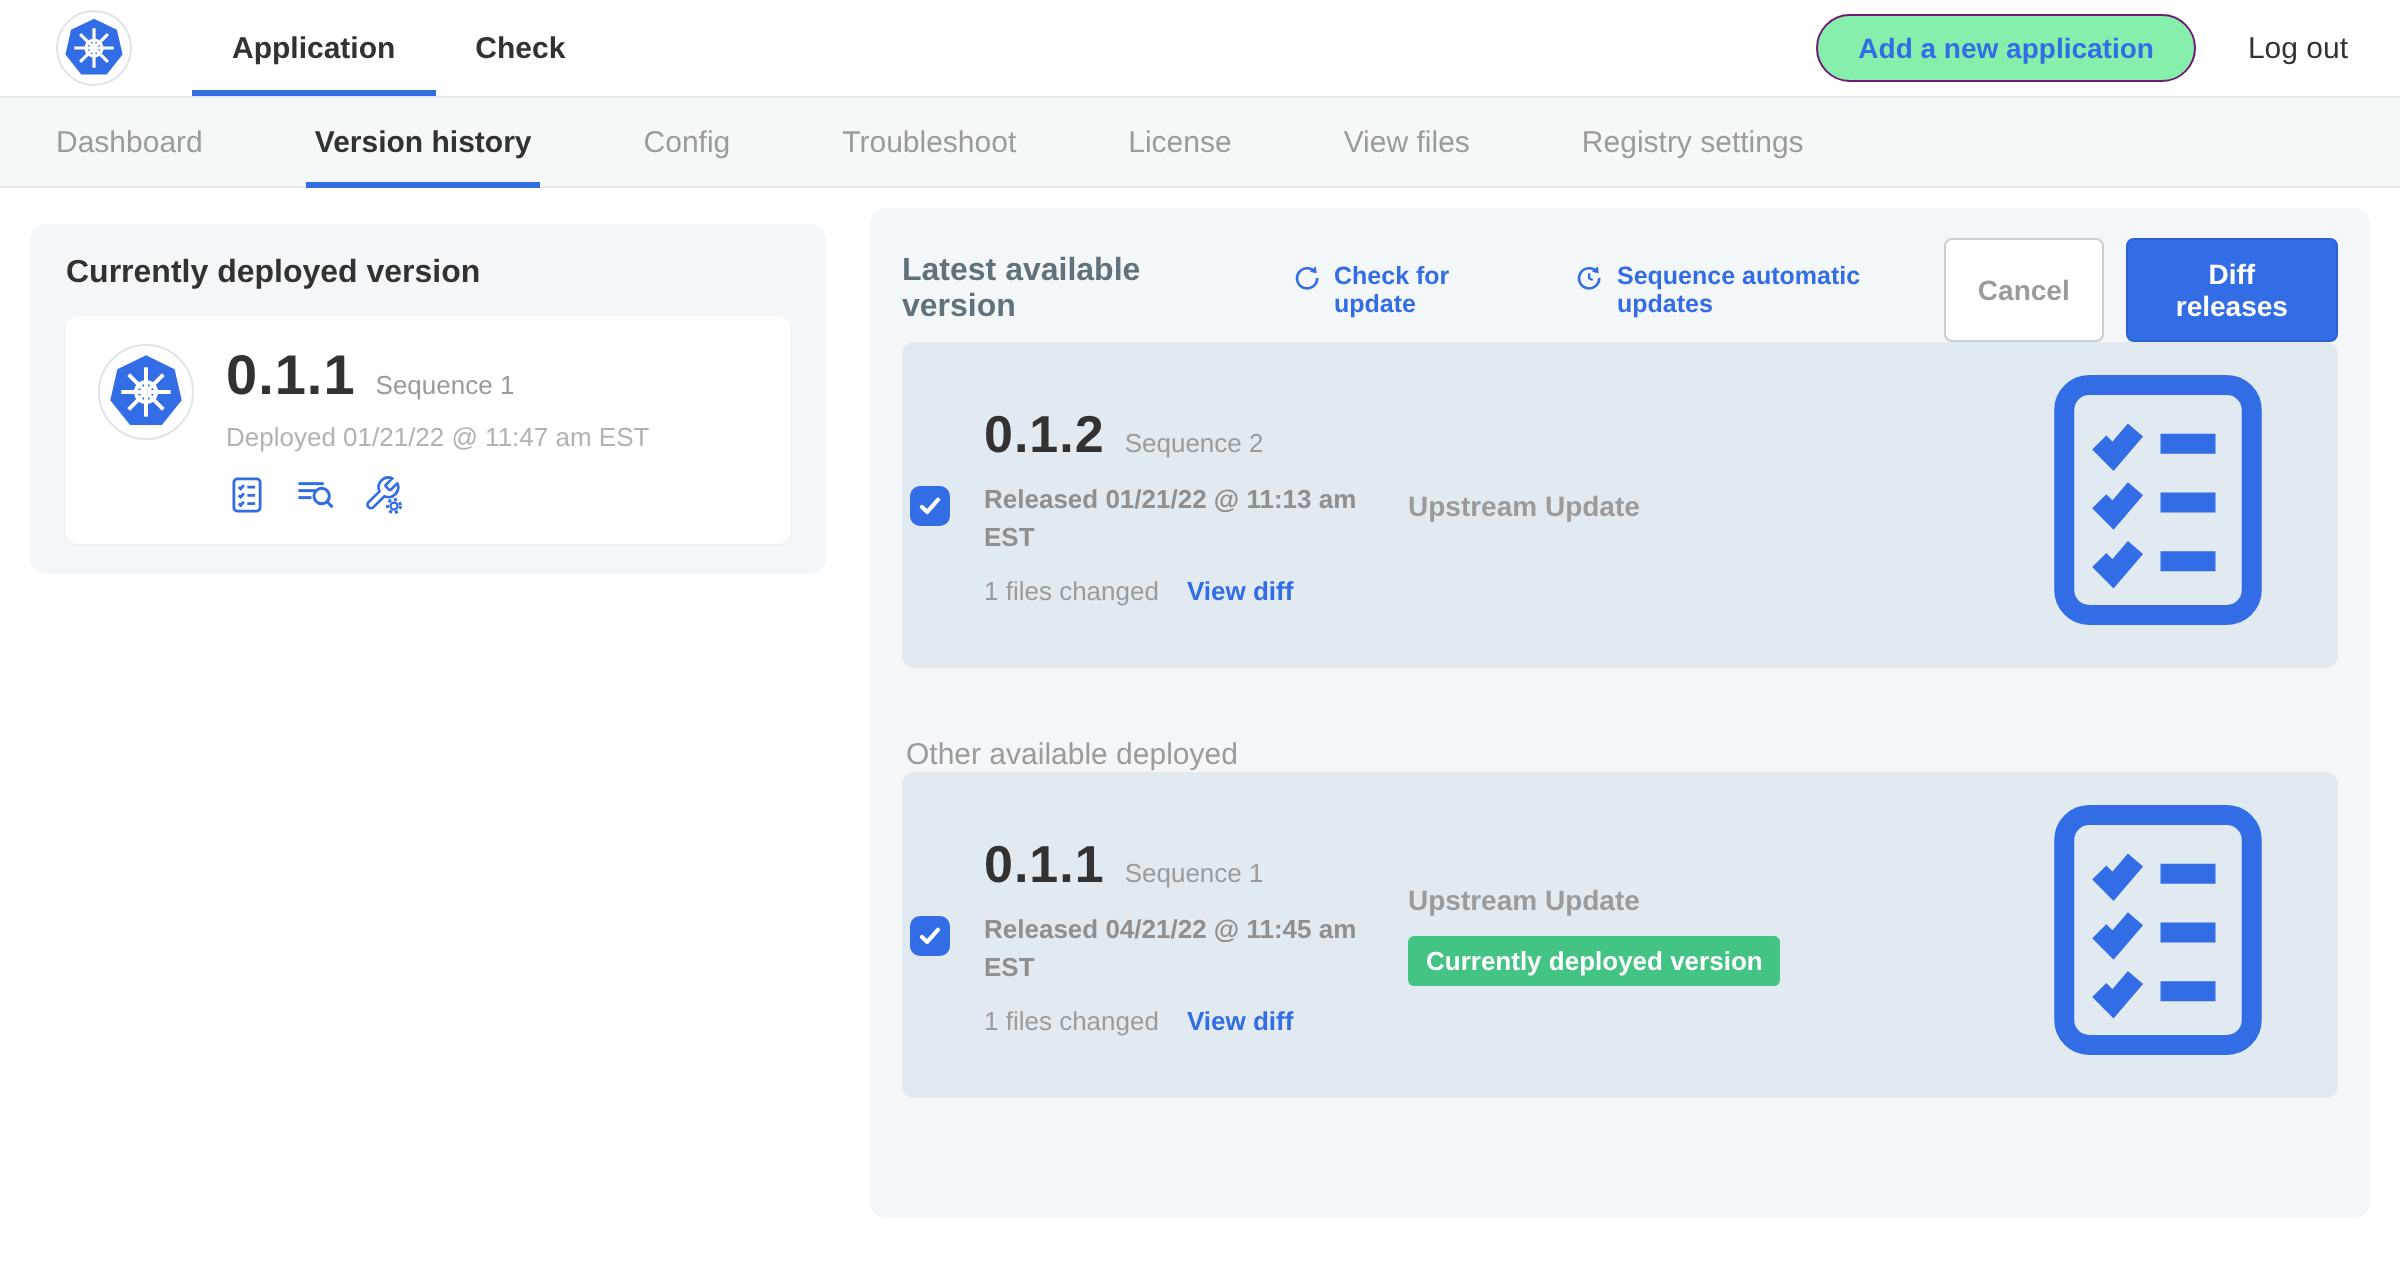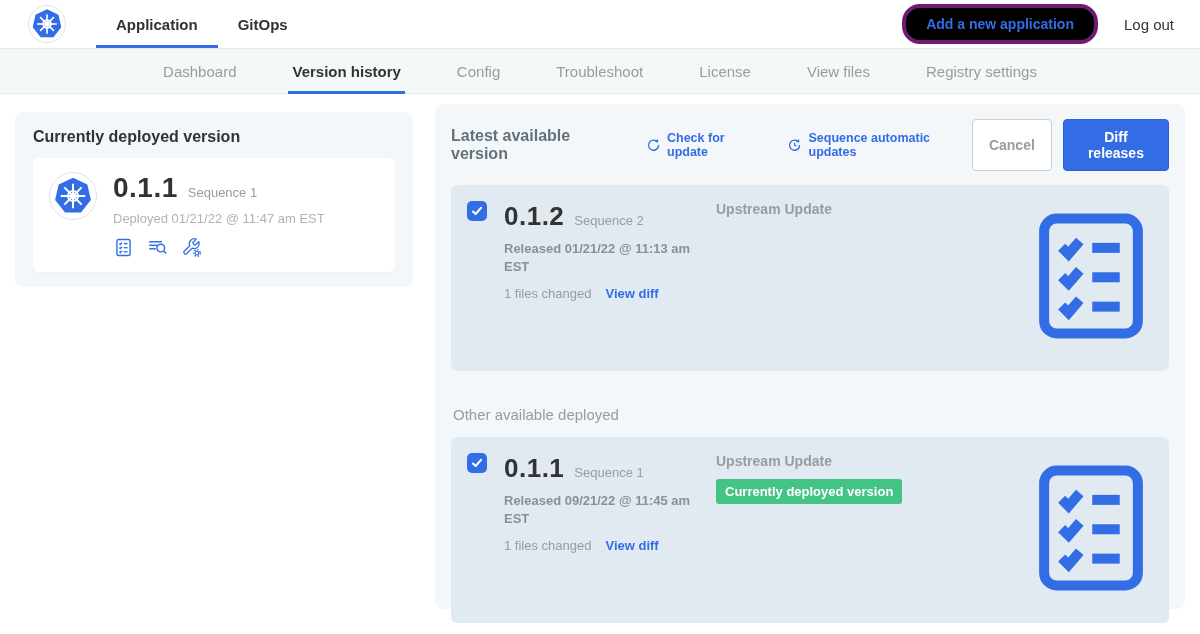--- a/index.html
+++ b/index.html
@@ -6,25 +6,25 @@
   html,body { width:1200px; height:634px; background:#fff; font-family:"Liberation Sans", sans-serif; overflow:hidden; }
 
   
   .topnav { height:48px; display:flex; align-items:center; padding:0 26px 0 28px; background:#fff; }
   .logo-ring { width:38px; height:38px; border-radius:50%; background:#fff; border:1px solid #dfe4e7; display:flex; align-items:center; justify-content:center; margin-right:30px; }
   .logo-ring svg { width:32px; height:32px; }
   .topnav-tabs { display:flex; height:48px; }
   .top-tab { position:relative; display:flex; align-items:center; padding:0 20px; font-size:15px; font-weight:bold; color:#323232; cursor:pointer; }
   .top-tab.active::after { content:""; position:absolute; left:0; right:0; bottom:0; height:3px; background:#326de6; }
   .topnav-right { margin-left:auto; display:flex; align-items:center; }
-  .pill-btn { border:4px solid #701a75; color:#326de6; background:#000000; font-weight:bold; font-size:14px; padding:8px 20px; border-radius:18px; cursor:pointer; font-family:inherit; }
+  .pill-btn { border:1px solid #701a75; color:#326de6; background:#86efac; font-weight:bold; font-size:14px; padding:8px 20px; border-radius:18px; cursor:pointer; font-family:inherit; }
   .logout { margin-left:26px; font-size:15px; color:#323232; cursor:pointer; }
 
   
-  .subnav { height:46px; background:#f5f8f9; border-top:1px solid #e5e9eb; border-bottom:1px solid #e5e9eb; display:flex; justify-content:center; }
+  .subnav { height:46px; background:#f5f8f9; border-top:1px solid #e5e9eb; border-bottom:1px solid #e5e9eb; display:flex; }
   .sub-tab { position:relative; display:flex; align-items:center; padding:0 28px; font-size:15px; color:#9b9b9b; cursor:pointer; }
   .sub-tab.active { color:#323232; font-weight:bold; }
   .sub-tab.active::after { content:""; position:absolute; left:24px; right:24px; bottom:-1px; height:3px; background:#326de6; }
 
   
   .main { position:relative; width:960px; height:540px; background:#fff; }
   .panel { background:#f4f7f9; border-radius:8px; }
   .left-panel { position:absolute; left:15px; top:18px; width:398px; height:175px; padding:16px 18px; }
   .left-panel h2 { font-size:16px; font-weight:bold; color:#323232; margin-bottom:12px; }
   .deployed-card { background:#fff; border-radius:6px; padding:14px 16px; display:flex; gap:16px; box-shadow:0 1px 2px rgba(0,0,0,.03); }
@@ -32,28 +32,28 @@
   .seq { font-size:13px; color:#9b9b9b; margin-left:10px; }
   .deployed-date { font-size:13px; color:#b2b2b2; margin-top:7px; }
   .icon-row { display:flex; gap:13px; margin-top:11px; color:#326de6; }
   .icon-row svg, .action-icons svg { width:21px; height:21px; display:block; }
   .action-icon { cursor:pointer; color:#326de6; }
 
   
   .right-panel { position:absolute; left:435px; top:10px; width:750px; height:505px; padding:15px 16px; }
   .rp-header { display:flex; align-items:center; }
   .rp-title { font-size:16px; font-weight:600; color:#62727c; }
-  .rp-link { display:flex; align-items:center; gap:6px; color:#326de6; font-size:12.5px; font-weight:bold; margin-left:24px; cursor:pointer; }
+  .rp-link { display:flex; gap:6px; color:#326de6; font-size:12.5px; font-weight:bold; margin-left:24px; cursor:pointer; }
   .rp-link svg { width:16px; height:16px; }
   .rp-buttons { margin-left:auto; display:flex; gap:11px; }
   .btn { font-family:inherit; font-size:14px; font-weight:bold; border-radius:4px; padding:9px 16px; cursor:pointer; }
   .btn-cancel { background:#fff; border:1px solid #c9ced2; color:#9b9b9b; }
   .btn-primary { background:#326de6; border:1px solid #2b61d0; color:#fff; }
 
-  .version-card { border-radius:6px; padding:16px; display:flex; align-items:flex-start; margin-top:14px; }
+  .version-card { border-radius:6px; padding:4px; display:flex; align-items:center; }
   .version-card.selected { background:#e1eaf1; }
   .checkbox { width:20px; height:20px; border-radius:5px; margin-right:17px; flex:none; cursor:pointer; display:flex; align-items:center; justify-content:center; }
   .checkbox.checked { background:#326de6; }
   .checkbox svg { width:14px; height:14px; }
   .vc-info { width:212px; flex:none; }
   .vc-version-row { display:flex; align-items:baseline; }
   .vc-version { font-size:26px; font-weight:bold; color:#323232; letter-spacing:.5px; }
   .vc-released { font-size:13px; font-weight:bold; color:#8f8f8f; margin-top:8px; line-height:1.4; width:195px; }
   .vc-files { margin-top:10px; font-size:13px; color:#9b9b9b; }
   .vc-files .view-diff { color:#326de6; font-weight:bold; margin-left:14px; cursor:pointer; }
@@ -129,21 +129,21 @@
   <div class="logo-ring">
     <svg>
         <use href="#i-k8s"></use>
       </svg>
   </div>
   <div class="topnav-tabs">
     <div class="top-tab active">
       <span>Application</span>
     </div>
     <div class="top-tab">
-      <span>GitOps</span>
+      <span>Check</span>
     </div>
   </div>
   <div class="topnav-right">
     <button class="pill-btn">Add a new application</button>
     <span class="logout">Log out</span>
   </div>
 </div>
 
 <div class="subnav">
   <div class="sub-tab">
@@ -260,21 +260,21 @@
       <div class="checkbox checked">
           <svg>
             <use href="#i-check"></use>
           </svg>
         </div>
       <div class="vc-info">
         <div class="vc-version-row">
           <span class="vc-version">0.1.1</span>
           <span class="seq">Sequence 1</span>
         </div>
-        <div class="vc-released">Released 09/21/22 @ 11:45 am EST</div>
+        <div class="vc-released">Released 04/21/22 @ 11:45 am EST</div>
         <div class="vc-files">
           <span>1 files changed</span><span class="view-diff">View diff</span>
         </div>
       </div>
       <div class="vc-source">
         <div class="vc-source-label">Upstream Update</div>
         <span class="badge badge-green">Currently deployed version</span>
       </div>
       <div class="vc-actions">
         <span class="action-icon"><svg>

